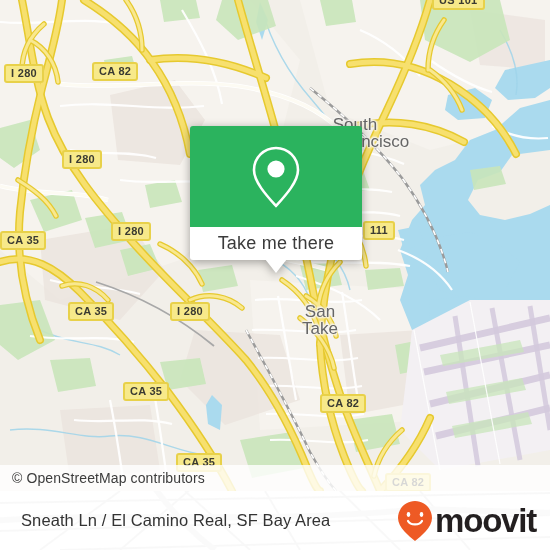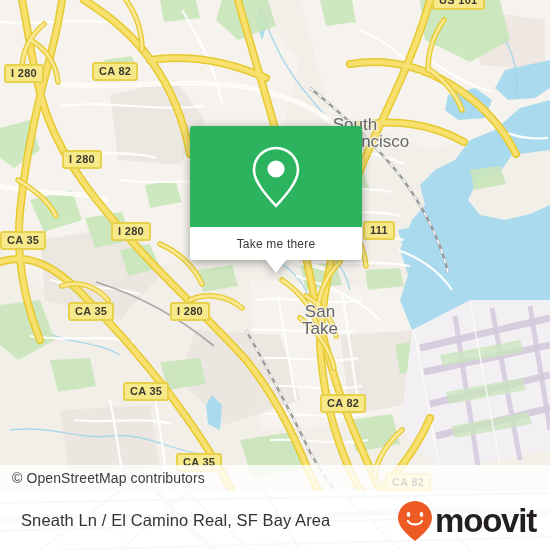--- a/index.html
+++ b/index.html
@@ -90,21 +90,21 @@
   #popup-foot {
     height: 33px;
     background: #ffffff;
     border-radius: 0 0 3px 3px;
     display: flex;
     align-items: center;
     justify-content: center;
   }
   #popup-foot-label {
     color: #3b3b3b;
-    font-size: 12px;
+    font-size: 18px;
     letter-spacing: .2px;
   }
   #popup-tail {
     position: absolute;
     left: 50%;
     margin-left: -11px;
     top: 133px;
     width: 0; height: 0;
     border-left: 11px solid transparent;
     border-right: 11px solid transparent;

